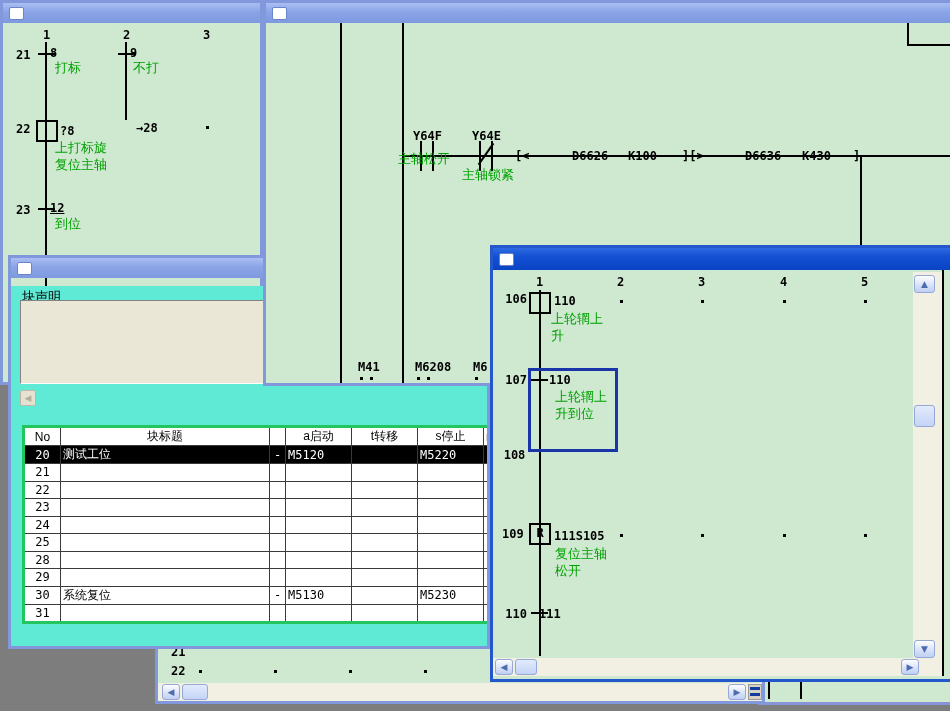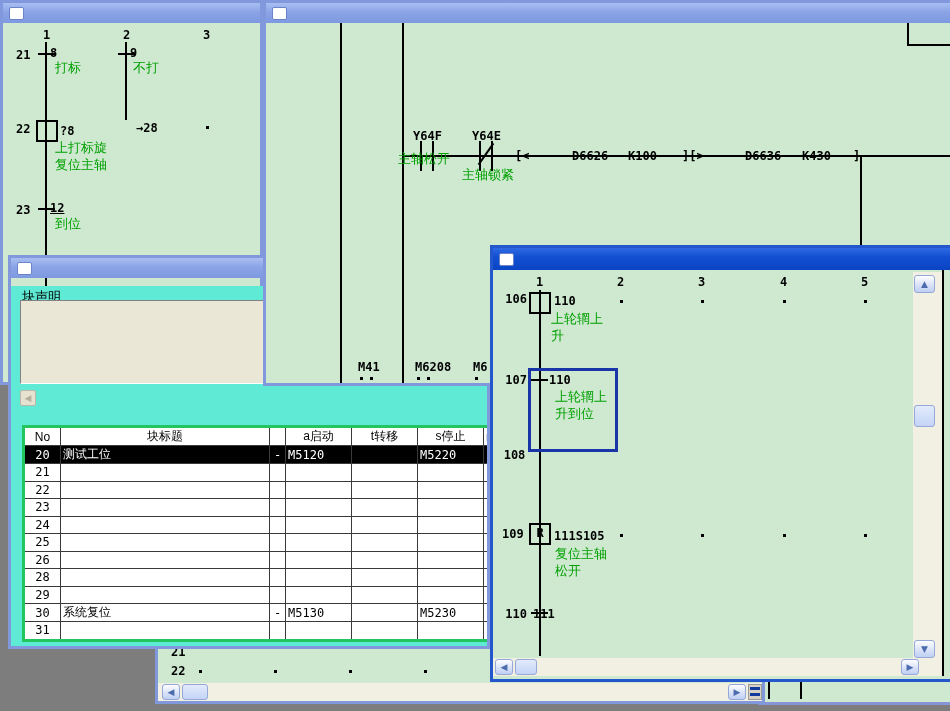--- a/index.html
+++ b/index.html
@@ -187,29 +187,20 @@
         <tr>
           <td class="noc">25</td>
               <td></td>
           <td class="noc"></td>
               <td class="dev"></td>
           <td class="dev"></td>
               <td class="dev"></td>
               <td></td>
             </tr>
         <tr>
-          <td class="noc">26</td>
-              <td></td>
-          <td class="noc"></td>
-              <td class="dev"></td>
-          <td class="dev"></td>
-              <td class="dev"></td>
-              <td></td>
-            </tr>
-        <tr>
           <td class="noc">28</td>
               <td></td>
           <td class="noc"></td>
               <td class="dev"></td>
           <td class="dev"></td>
               <td class="dev"></td>
               <td></td>
             </tr>
         <tr>
           <td class="noc">29</td>
@@ -326,21 +317,21 @@
       <span class="mono" style="left:61px;top:259px;">111S105</span>
       <span class="grn" style="left:62px;top:276px;">复位主轴</span>
       <span class="grn" style="left:62px;top:293px;">松开</span>
       <div class="pdot" style="left:127px;top:264px;"></div>
       <div class="pdot" style="left:208px;top:264px;"></div>
       <div class="pdot" style="left:290px;top:264px;"></div>
       <div class="pdot" style="left:371px;top:264px;"></div>
 
       <span class="mono" style="left:9px;top:337px;width:25px;text-align:right;">110</span>
       <div class="tick" style="left:38px;top:342px;"></div>
-      <span class="mono" style="left:40px;top:337px;text-align:right;">111</span>
+      <span class="mono" style="left:46px;top:337px;text-align:right;">111</span>
 
       <div class="sb" style="left:420px;top:2px;width:29px;height:386px;">
         <div class="sbbtn" style="left:1px;top:3px;width:21px;height:18px;line-height:16px;">▲</div>
         <div class="sbthumb grips-v" style="left:1px;top:133px;width:21px;height:22px;"></div>
         <div class="sbbtn" style="left:1px;top:368px;width:21px;height:18px;line-height:16px;">▼</div>
       </div>
       <div class="vl" style="left:449px;top:0;height:406px;"></div>
 
       <div class="sb" style="left:0;top:388px;width:449px;height:18px;">
         <div class="sbbtn" style="left:2px;top:1px;">◀</div>

